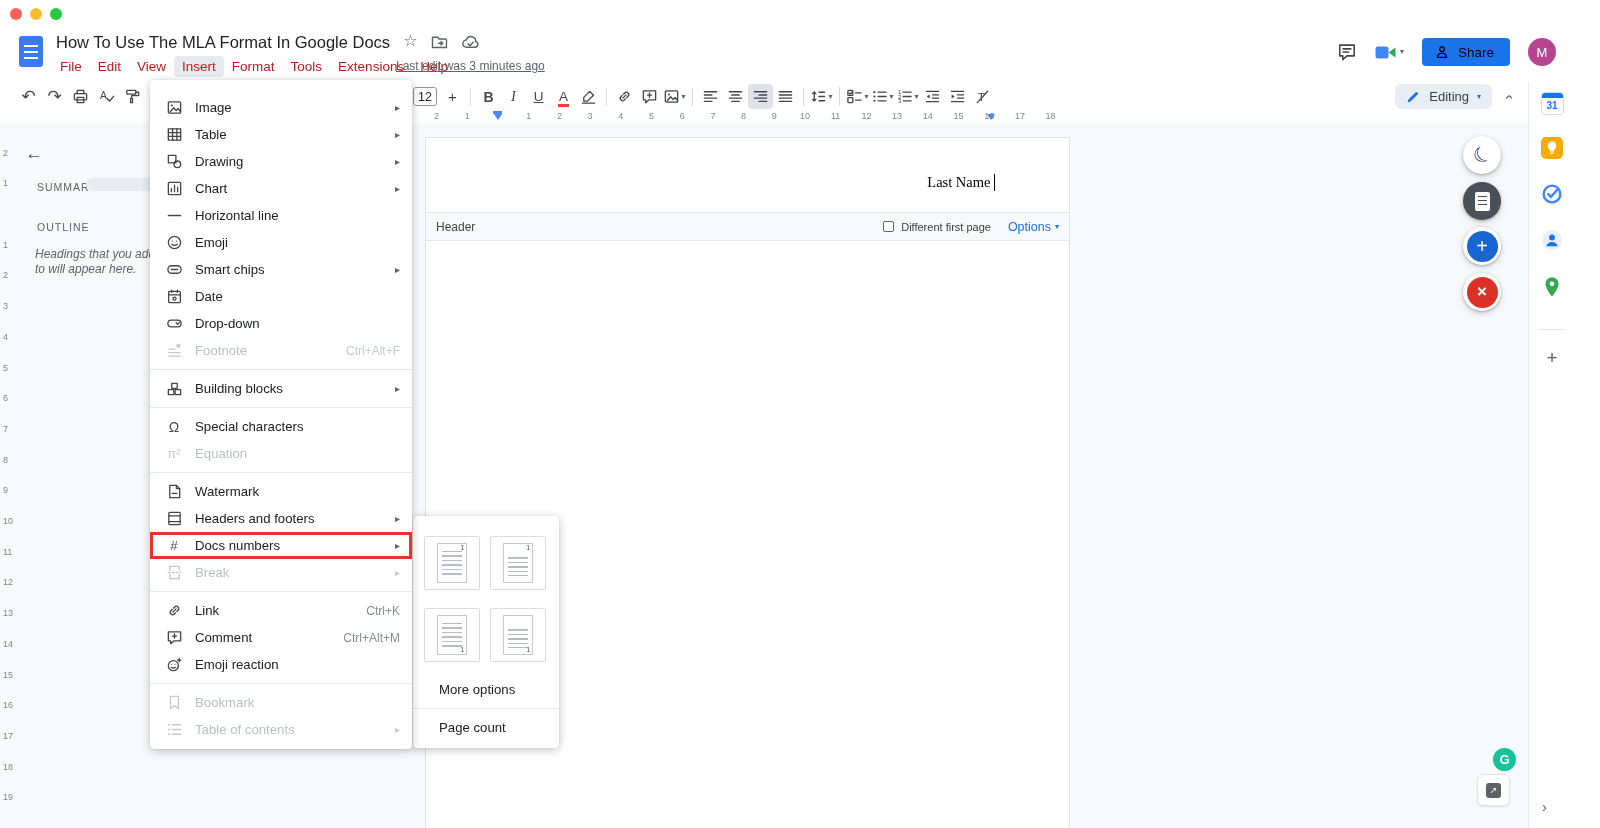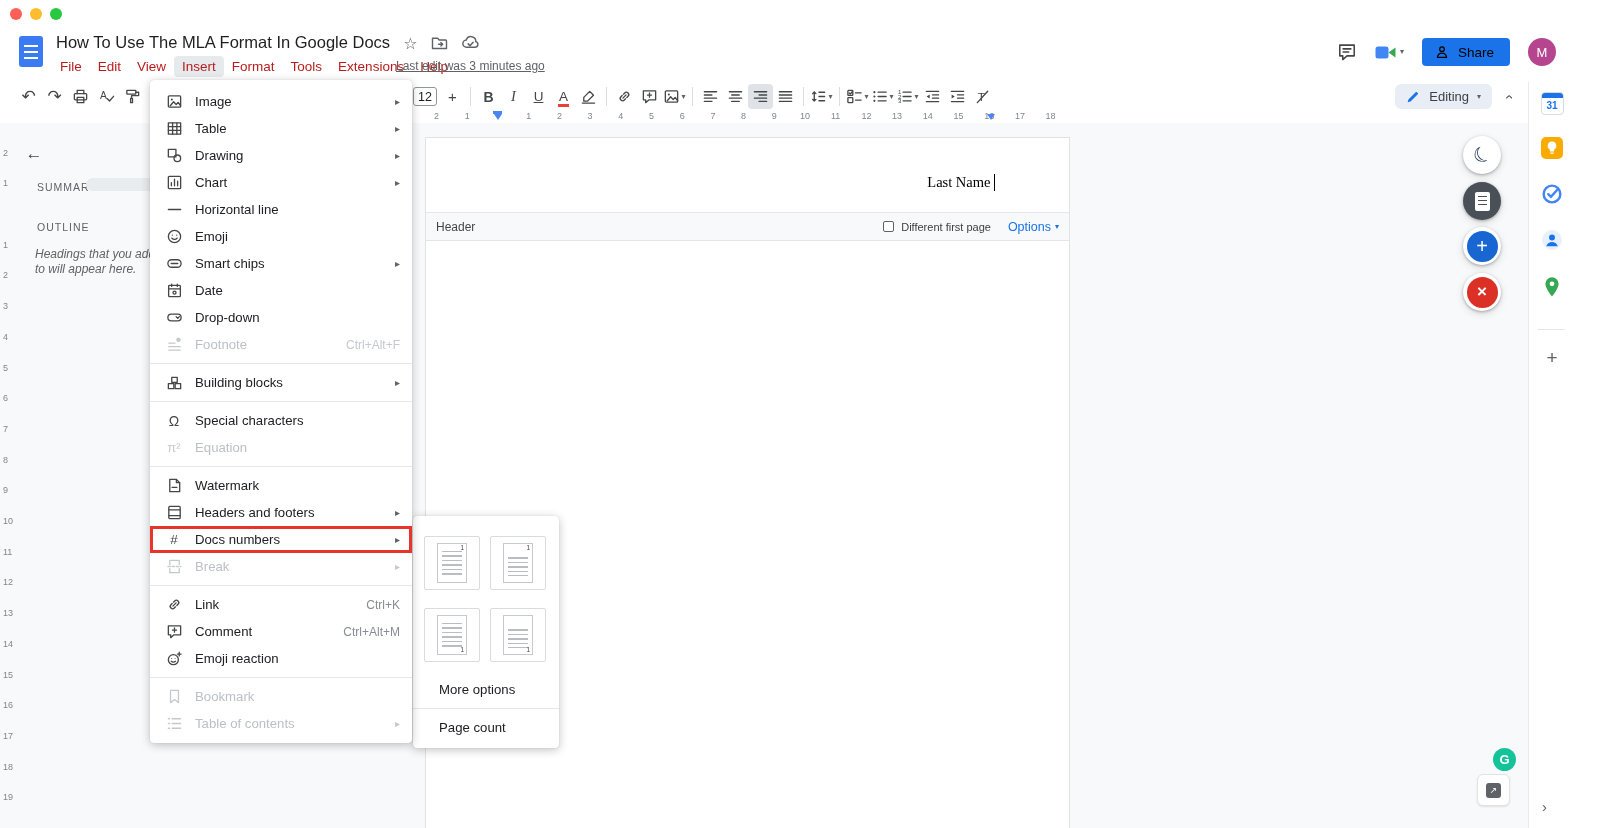--- a/index.html
+++ b/index.html
@@ -7,21 +7,21 @@
 body{position:relative;width:1600px;height:828px;overflow:hidden;background:#fff;font-family:"Liberation Sans","DejaVu Sans",sans-serif;color:#202124}
 button{font-family:inherit;border:none;background:none;cursor:pointer}
 .g{line-height:1;font-size:14px}
 
 #app-header{position:absolute;top:0;left:0;width:100%;height:82px;background:#fff;z-index:30}
 .lights{position:absolute;top:8px;left:10px;display:flex;gap:8px}
 .light{width:12px;height:12px;border-radius:50%}
 .light.red{background:#ff5f57}.light.yellow{background:#febc2e}.light.green{background:#28c840}
 #docs-logo{position:absolute;left:19px;top:36px;width:24px;height:31px;border-radius:3px;background:var(--docs-blue)}
 #docs-logo .logo-lines{position:absolute;left:5px;right:5px;top:9px;height:15px;background:repeating-linear-gradient(to bottom,#fff 0 2px,transparent 2px 6px)}
-.title-row{position:absolute;left:56px;top:33px;display:flex;align-items:flex-end;gap:13px}
+.title-row{position:absolute;left:56px;top:33px;display:flex;align-items:flex-start;gap:13px}
 #doc-title{font-size:16.5px;color:#1f1f1f;white-space:nowrap}
 .ticon{color:#5f6368;display:flex;align-items:center}
 .menu-row{position:absolute;left:52px;top:56px;display:flex;align-items:center}
 .m-item{padding:3px 8px;border-radius:4px;font-size:13.5px;color:#b91c1c}
 .m-item.active{background:#e7eaed}
 #last-edit{position:absolute;left:396px;top:59px;font-size:12px;color:#5f6368;text-decoration:underline}
 .header-right{position:absolute;right:44px;top:38px;display:flex;align-items:center;gap:18px}
 .hicon{display:flex;align-items:center;color:#444746;gap:4px}
 #share-btn{display:flex;align-items:center;gap:8px;height:28px;padding:0 16px 0 12px;border-radius:4px;background:var(--accent);color:#000000;font-size:13.5px;font-weight:500}
 #avatar{width:28px;height:28px;border-radius:50%;background:var(--avatar);color:#fff;display:flex;align-items:center;justify-content:center;font-size:13px;font-weight:500}
@@ -61,21 +61,21 @@
 #doc-header-text{position:absolute;top:36px;right:74px;font-family:"Liberation Serif","DejaVu Serif",serif;font-size:14.5px;color:#000;display:flex;align-items:flex-end}
 .cursor{width:1.5px;height:17px;background:#000;margin-left:3px;animation:blink 1.2s steps(2) infinite}
 @keyframes blink{50%{opacity:0}}
 #header-bar{position:absolute;top:74px;left:0;right:0;height:29px;background:#f8f9fa;border-top:1px solid #e4e6e9;border-bottom:1px solid #e4e6e9;display:flex;align-items:center;padding:0 10px}
 .hb-label{font-size:12px;color:#444746}
 .hb-right{margin-left:auto;display:flex;align-items:center;gap:7px}
 .chk{width:11px;height:11px;border:1.5px solid #5f6368;border-radius:2px;background:#fff}
 .chk-label{font-size:11px;color:#3c4043}
 .options{display:flex;align-items:center;gap:4px;margin-left:10px;color:var(--accent);font-size:12.5px;font-weight:500}
 
-#insert-menu{position:absolute;left:150px;top:80px;width:262px;background:#fff;border-radius:4px;box-shadow:0 2px 10px rgba(0,0,0,.24),0 0 1px rgba(0,0,0,.2);padding:8px 0 6px;z-index:100}
+#insert-menu{position:absolute;left:150px;top:80px;width:262px;background:#fff;border-radius:4px;box-shadow:0 2px 10px rgba(0,0,0,.24),0 0 1px rgba(0,0,0,.2);padding:14px 0 6px;z-index:100}
 .mi{height:27px;display:flex;align-items:center;padding:0 12px 0 15px;font-size:13.2px;color:#202124;position:relative}
 .mi-icon{width:18px;height:18px;margin-right:12px;display:flex;align-items:center;justify-content:center;color:#444746;flex:none}
 .mi-icon .g{font-size:13px}
 .mi-short{margin-left:auto;font-size:12px;color:#888c91}
 .mi-arrow{margin-left:auto;font-size:10px;color:#5f6368}
 .mi.disabled{color:#bcc0c5}
 .mi.disabled .mi-icon,.mi.disabled .mi-short,.mi.disabled .mi-arrow{color:#c5c8cc}
 .mi.highlighted{box-shadow:inset 0 0 0 3px var(--red)}
 .menu-sep{height:1px;background:#e5e7e9;margin:5px 0}
 

